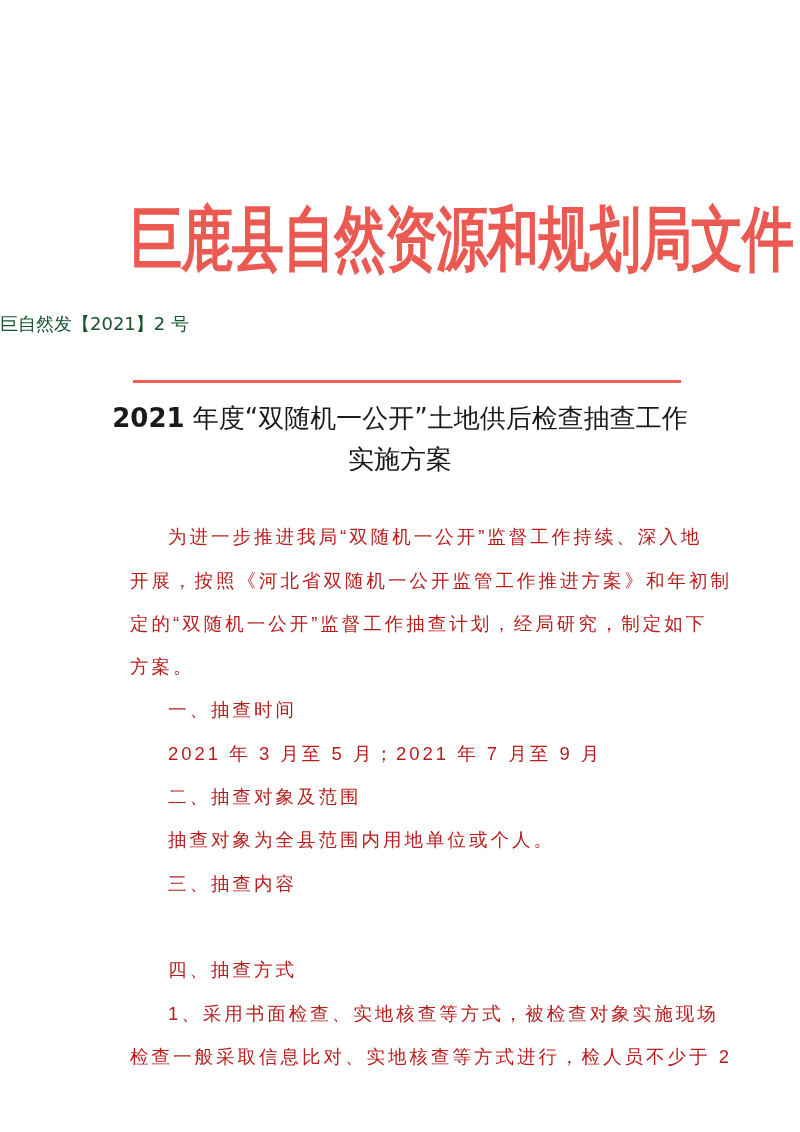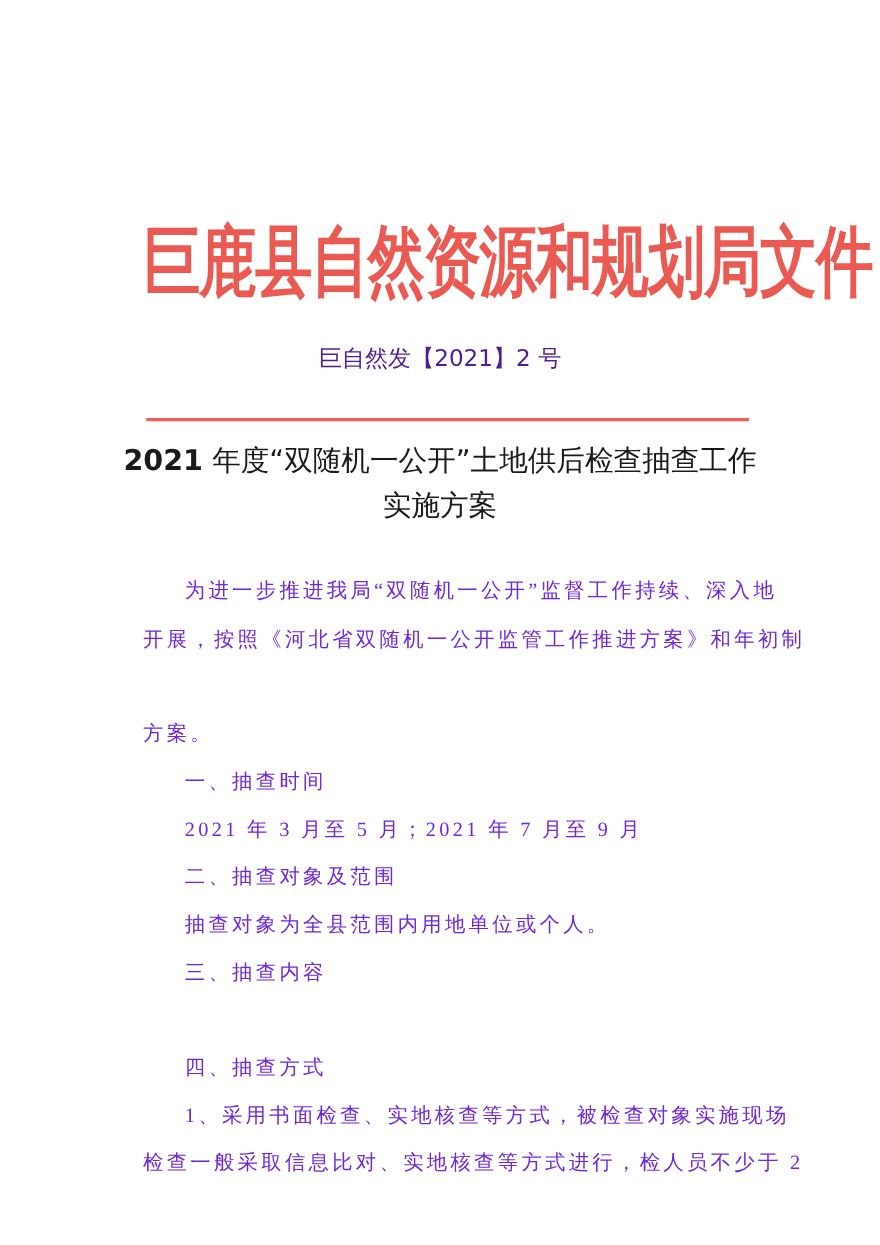--- a/index.html
+++ b/index.html
@@ -9,54 +9,55 @@
       font-family: "DejaVu Serif", "Liberation Serif", serif;
     }
     .page { position: absolute; left: 0; top: 4px; width: 640px; height: 1132px; }
     .masthead {
       position: absolute; left: 130px; top: 192px; width: 560px; height: 86px;
       color: #ea5a52; font-family: "DejaVu Serif", serif; font-weight: bold;
       font-size: 52px; line-height: 86px; text-align: center; letter-spacing: -1px;
       white-space: nowrap; transform: scaleY(1.35); transform-origin: center;
     }
     .docno {
-      position: absolute; left: 0; width: 800px; top: 308px; text-align: center;
-      font-family: "DejaVu Sans", sans-serif; font-size: 21px; color: #4c1d95;
+      position: absolute; left: 0; width: 800px; top: 308px; text-align: left;
+      font-family: "DejaVu Sans", sans-serif; font-size: 18px; color: #14532d;
     }
     .redline {
       position: absolute; left: 133px; top: 376px; width: 548px; height: 3px;
       background: #f0605a;
     }
     .title {
       position: absolute; left: 0; width: 800px; text-align: center;
       font-family: "DejaVu Sans", sans-serif; font-size: 26px; color: #1a1a1a;
     }
     .title .yr { font-weight: bold; }
     .t1 { top: 397px; }
     .t2 { top: 438px; }
     .body-text {
       position: absolute; left: 130px; width: 560px; font-size: 18.5px;
-      letter-spacing: 3px; color: #6d28d9; white-space: nowrap;
-      font-family: Liberation Serif, serif;
+      letter-spacing: 3px; color: #b91c1c; white-space: nowrap;
+      font-family: Liberation Sans, sans-serif;
     }
     .indent { left: 168px; }
   </style>
 </head>
 <body>
 
 <div class="page">
   <div class="masthead">巨鹿县自然资源和规划局文件</div>
   <div class="docno">巨自然发【2021】2 号</div>
   <div class="redline"></div>
 
   <div class="title t1"><span class="yr">2021</span><span> 年度“双随机一公开”土地供后检查抽查工作</span></div>
   <div class="title t2">实施方案</div>
 
   <div class="body-text indent" style="top:520px">为进一步推进我局“双随机一公开”监督工作持续、深入地</div>
   <div class="body-text" style="top:564px">开展，按照《河北省双随机一公开监管工作推进方案》和年初制</div>
+  <div class="body-text" style="top:607px">定的“双随机一公开”监督工作抽查计划，经局研究，制定如下</div>
   <div class="body-text" style="top:650px">方案。</div>
 
   <div class="body-text indent" style="top:693px">一、抽查时间</div>
   <div class="body-text indent" style="top:737px">2021 年 3 月至 5 月；2021 年 7 月至 9 月</div>
   <div class="body-text indent" style="top:780px">二、抽查对象及范围</div>
   <div class="body-text indent" style="top:823px">抽查对象为全县范围内用地单位或个人。</div>
   <div class="body-text indent" style="top:867px">三、抽查内容</div>
   <div class="body-text indent" style="top:953px">四、抽查方式</div>
   <div class="body-text indent" style="top:997px">1、采用书面检查、实地核查等方式，被检查对象实施现场</div>
   <div class="body-text" style="top:1040px">检查一般采取信息比对、实地核查等方式进行，检人员不少于 2</div>

